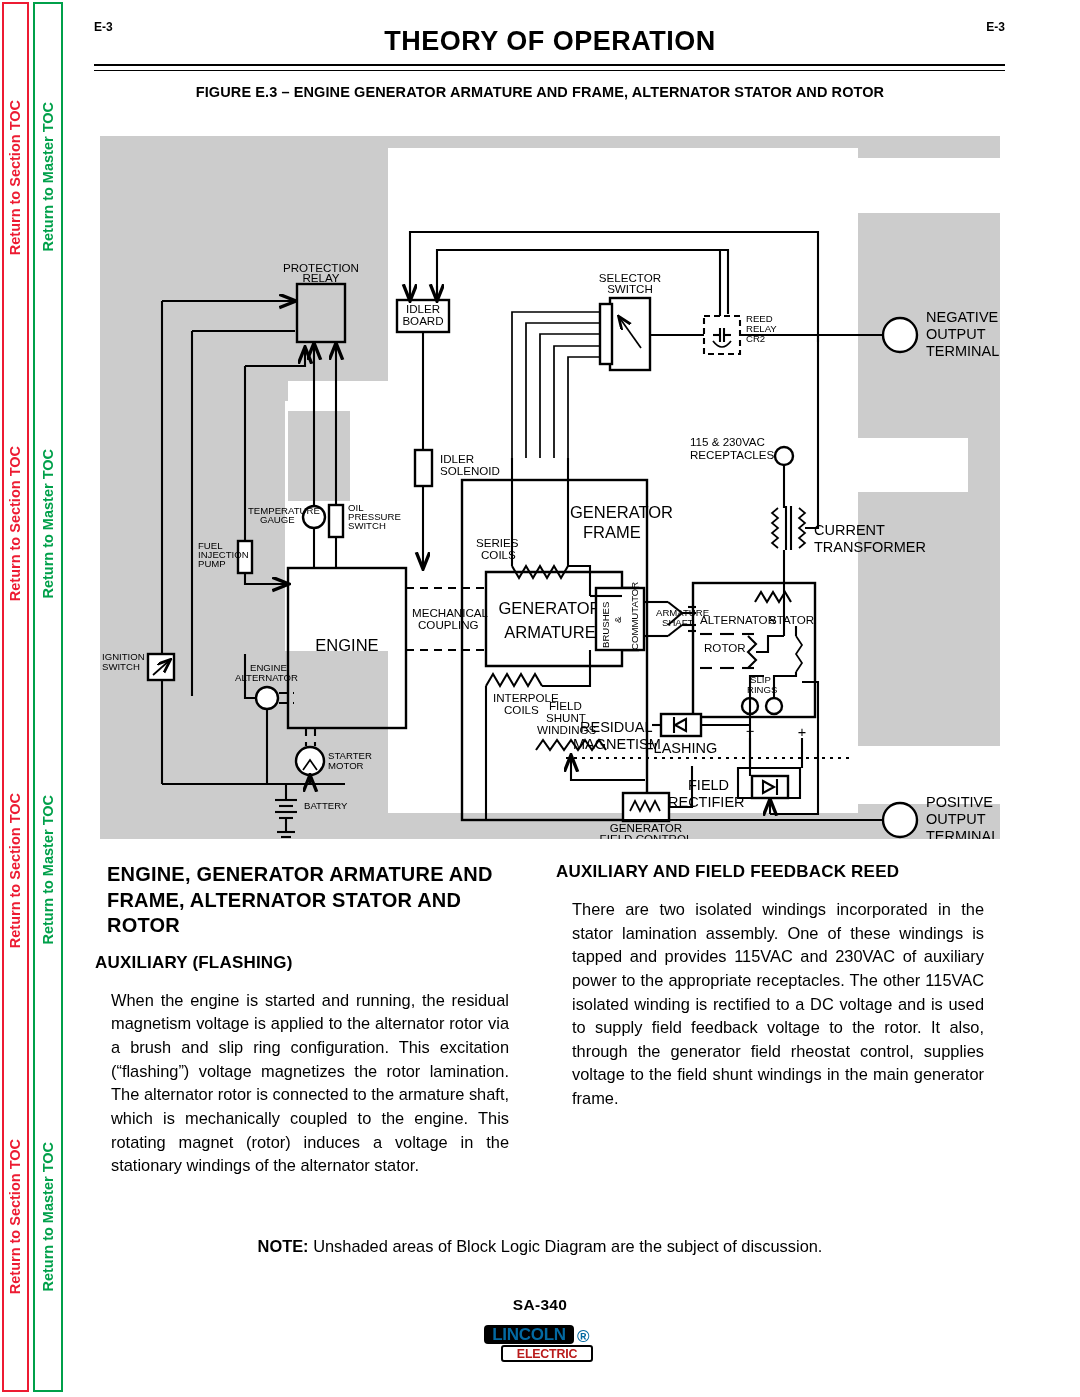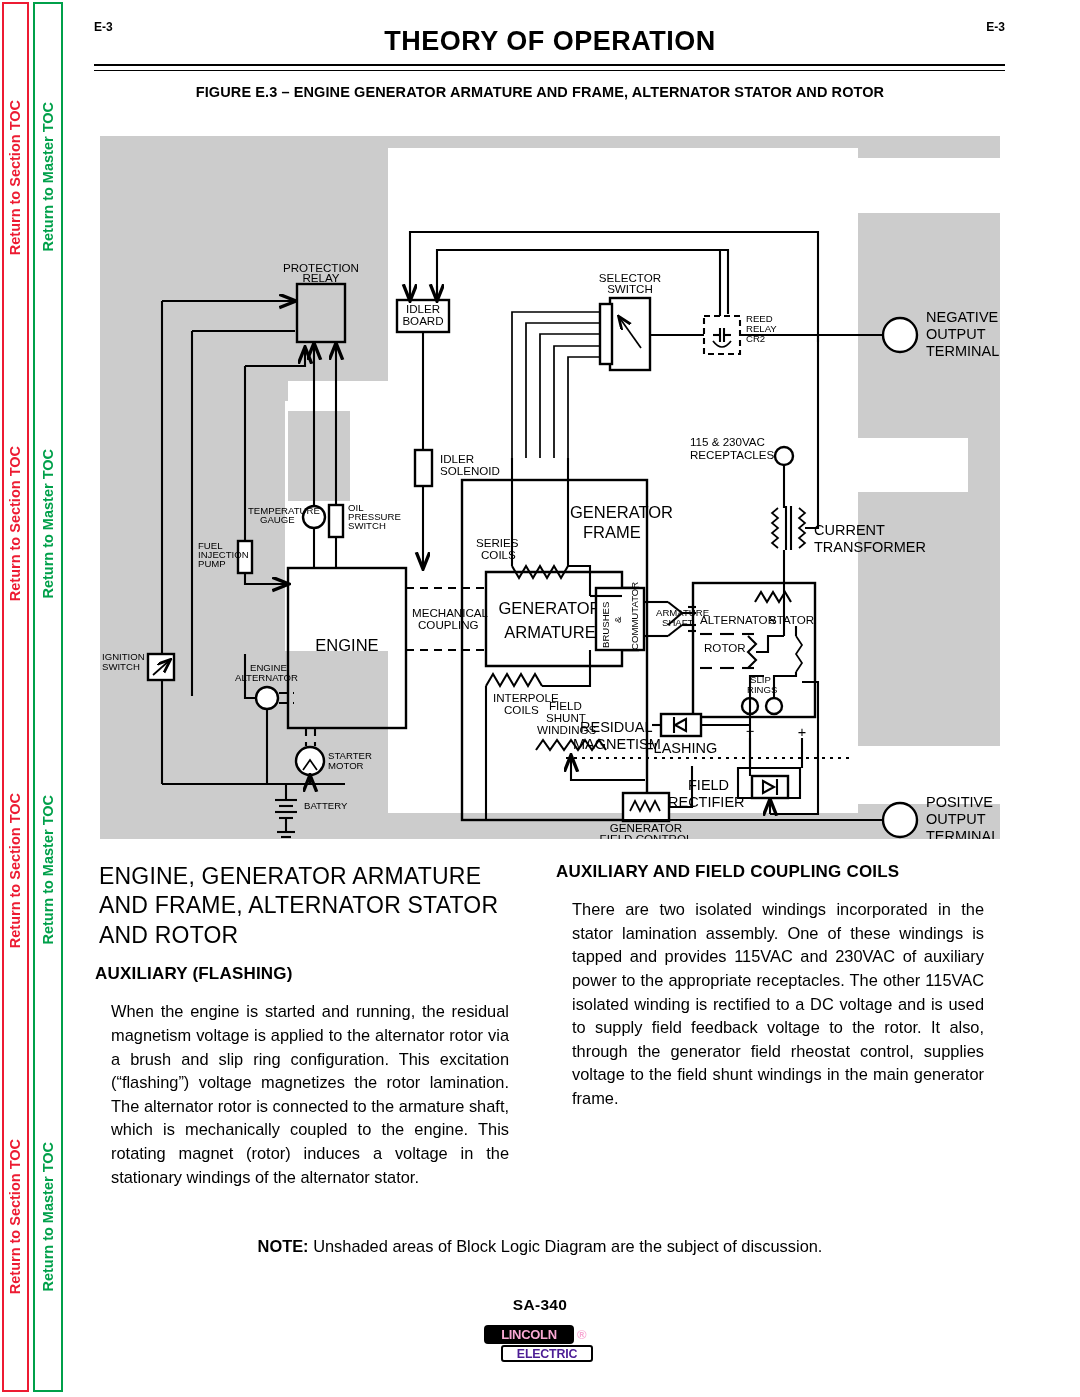--- a/index.html
+++ b/index.html
@@ -105,24 +105,24 @@
     top: 862px;
     width: 430px;
   }
   #col-right {
     position: absolute;
     left: 556px;
     top: 862px;
     width: 444px;
   }
   h2.sec-title {
-    font-size: 23px;
-    font-weight: normal;
+    font-size: 20px;
+    font-weight: bold;
     line-height: 1.28;
-    margin: 0 0 14px 4px;
+    margin: 0 0 14px 12px;
     letter-spacing: 0.2px;
   }
   h3.sub-title {
     font-size: 17px;
     font-weight: bold;
     margin: 0 0 13px 0;
     letter-spacing: 0.2px;
   }
   p.body {
     font-size: 16.4px;
@@ -164,22 +164,22 @@
     position: relative;
     background: #000;
     border-radius: 4px;
     width: 90px;
     height: 19px;
     display: flex;
     align-items: center;
     justify-content: center;
   }
   .logo-top span {
-    color: #f9a8d4;
-    font-size: 13px;
+    color: #0369a1;
+    font-size: 17px;
     font-weight: bold;
     letter-spacing: -0.3px;
   }
   .logo-reg {
     position: absolute;
     left: 93px;
     top: 2px;
     font-size: 8px;
     font-weight: bold;
     color: #000;
@@ -191,21 +191,21 @@
     height: 17px;
     background: #fff;
     border: 2px solid #000;
     border-radius: 3px;
     display: flex;
     align-items: center;
     justify-content: center;
     box-sizing: border-box;
   }
   .logo-bottom span {
-    color: #4c1d95;
+    color: #b91c1c;
     font-size: 12.4px;
     font-weight: bold;
     letter-spacing: -0.2px;
   }
 </style>
 </head>
 <body>
 
 <div class="toc-col" id="toc-section">
   <span class="toc-label">Return to Section TOC</span>
@@ -566,21 +566,21 @@
 </svg>
 </div>
 
 <div id="col-left">
   <h2 class="sec-title">ENGINE, GENERATOR ARMATURE AND FRAME, ALTERNATOR STATOR AND ROTOR</h2>
   <h3 class="sub-title">AUXILIARY (FLASHING)</h3>
   <p class="body">When the engine is started and running, the residual magnetism voltage is applied to the alternator rotor via a brush and slip ring configuration. This excitation (“flashing”) voltage magnetizes the rotor lamination. The alternator rotor is connected to the armature shaft, which is mechanically coupled to the engine. This rotating magnet (rotor) induces a voltage in the stationary windings of the alternator stator.</p>
 </div>
 
 <div id="col-right">
-  <h3 class="sub-title">AUXILIARY AND FIELD COUPLING COILS</h3>
+  <h3 class="sub-title">AUXILIARY AND FIELD FEEDBACK REED</h3>
   <p class="body">There are two isolated windings incorporated in the stator lamination assembly. One of these windings is tapped and provides 115VAC and 230VAC of auxiliary power to the appropriate receptacles. The other 115VAC isolated winding is rectified to a DC voltage and is used to supply field feedback voltage to the rotor. It also, through the generator field rheostat control, supplies voltage to the field shunt windings in the main generator frame.</p>
 </div>
 
 <div id="note-line">
   <b>NOTE:</b>
   <span>Unshaded areas of Block Logic Diagram are the subject of discussion.</span>
 </div>
 
 <div id="model-id">SA-340</div>
 

